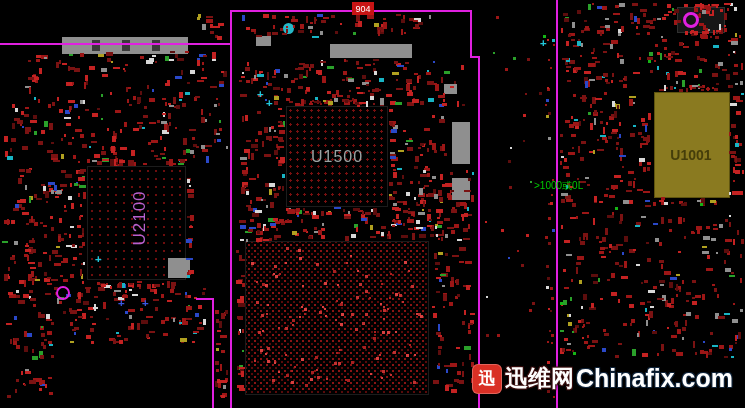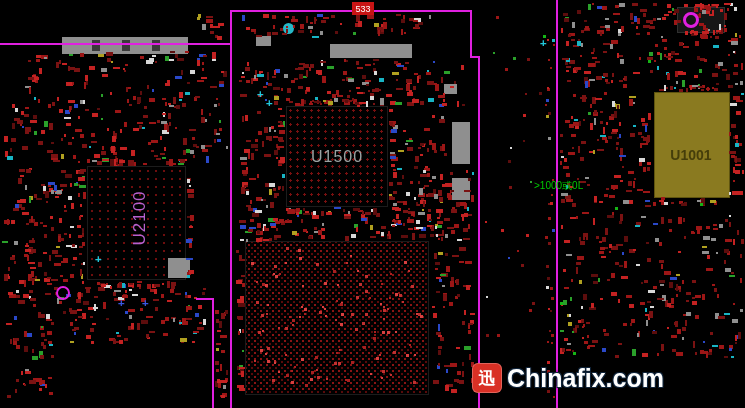--- a/index.html
+++ b/index.html
@@ -2164,21 +2164,22 @@
   <div class="outline" style="left:470px;top:10px;width:2px;height:47px"></div>
   <div class="outline" style="left:470px;top:56px;width:10px;height:2px"></div>
   <div class="outline" style="left:478px;top:56px;width:2px;height:352px"></div>
   <div class="outline" style="left:556px;top:0;width:2px;height:408px"></div>
   <div class="outline" style="left:212px;top:298px;width:2px;height:110px"></div>
   <div class="outline" style="left:196px;top:298px;width:18px;height:2px"></div>
 
   <div class="chip-label u2100" style="left:140px;top:218px">U2100</div>
   <div class="chip-label" style="left:337px;top:157px;font-size:16px">U1500</div>
   <div class="chip-label u1001" style="left:691px;top:155px">U1001</div>
-  <div class="badge" style="left:352px;top:2px;width:22px;height:13px">533</div>
+  <div class="badge" style="left:352px;top:2px;width:22px;height:13px">904</div>
   <div class="annot" style="left:534px;top:179px">&gt;1000或0L</div>
 
   <div class="wm">
     <div class="wm-logo">迅</div>
+    <span class="wm-site">迅维网</span>
     <span class="wm-domain">Chinafix.com</span>
   </div>
 
 </div>
 
 </body></html>

